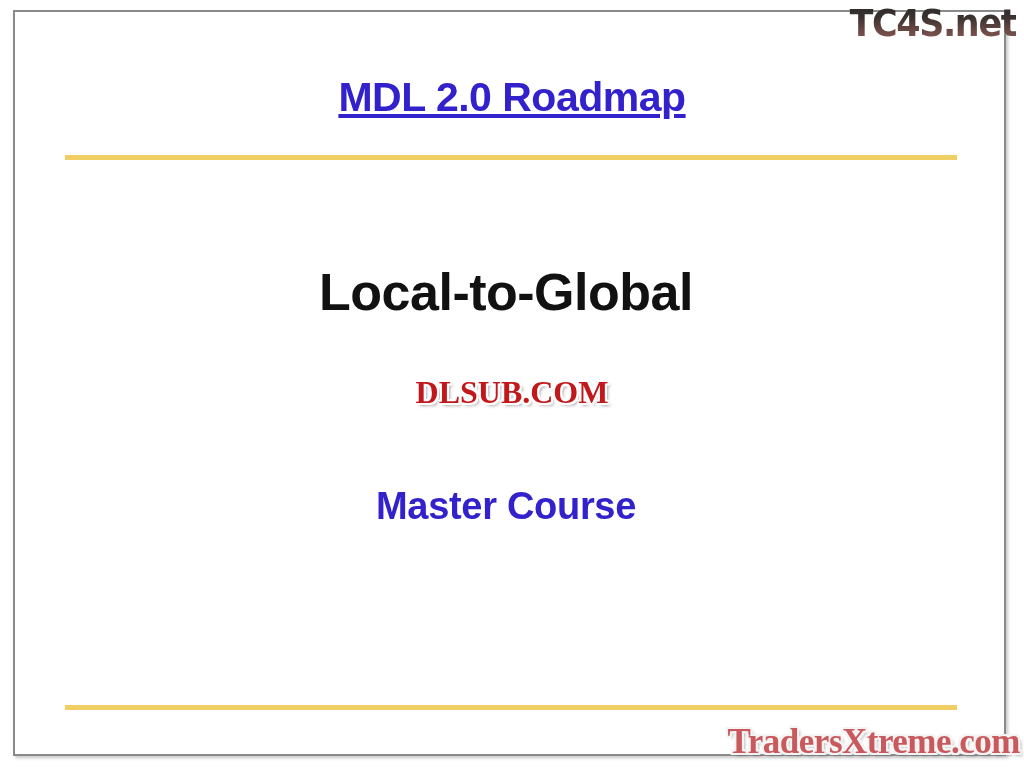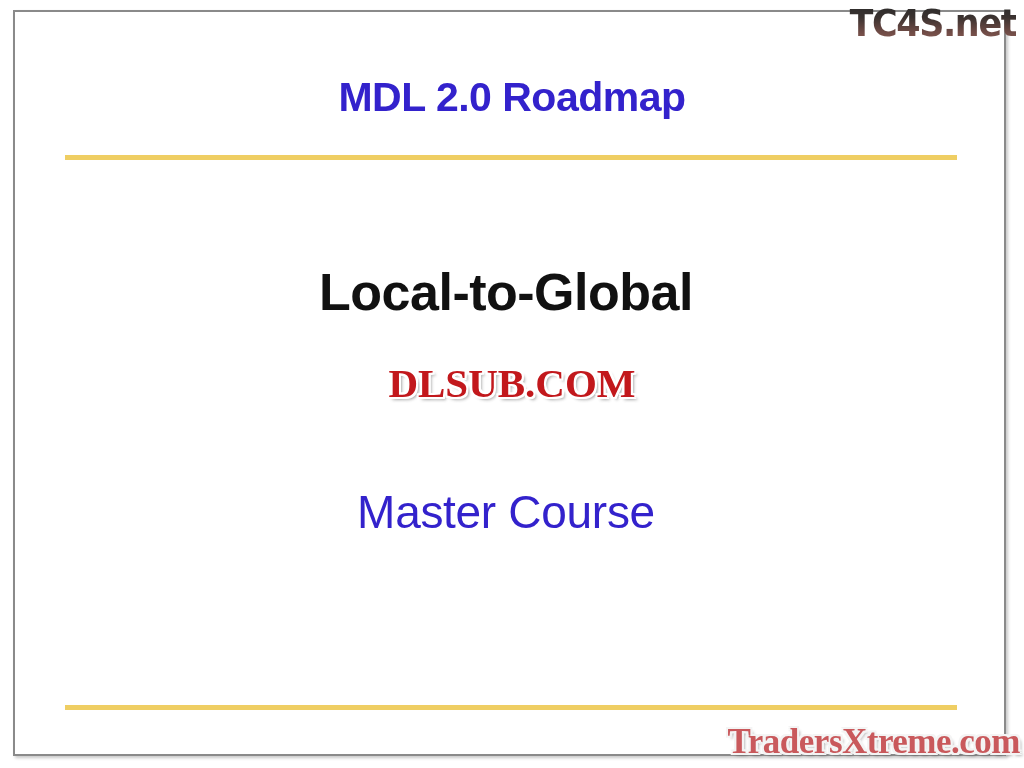--- a/index.html
+++ b/index.html
@@ -47,20 +47,21 @@
     position: absolute;
     left: 0;
     top: 74px;
     width: 1024px;
     text-align: center;
     font-size: 41px;
     font-weight: bold;
     letter-spacing: -0.5px;
     color: #3322cc;
     white-space: nowrap;
+    text-decoration: underline;
   }
 
   
   .body-block {
     position: absolute;
     left: 0;
     width: 1012px;
     text-align: center;
   }
 
@@ -69,22 +70,22 @@
     font-size: 52px;
     font-weight: bold;
     line-height: 1.18;
     color: #111111;
     letter-spacing: -0.5px;
   }
   .headline .line { display: block; }
 
   .subhead {
     top: 485px;
-    font-size: 46px;
-    font-weight: normal;
+    font-size: 38px;
+    font-weight: bold;
     color: #3322cc;
     letter-spacing: -0.3px;
   }
 
   
   .wm-tc4s {
     position: absolute;
     right: 8px;
     top: 4px;
     font-family: "DejaVu Sans", sans-serif;
@@ -100,25 +101,25 @@
     color: transparent;
     -webkit-text-fill-color: transparent;
     text-shadow: none;
     white-space: nowrap;
   }
 
   
   .wm-dlsub {
     position: absolute;
     left: 0;
-    top: 359px;
+    top: 374px;
     width: 1024px;
     text-align: center;
     font-family: "Liberation Serif", serif;
-    font-size: 41px;
+    font-size: 32px;
     font-weight: bold;
     letter-spacing: 0px;
     color: #c2181c;
     white-space: nowrap;
     text-shadow:
       -2px -2px 0 #ffffff,  2px -2px 0 #ffffff,
       -2px  2px 0 #ffffff,  2px  2px 0 #ffffff,
       -2px  0   0 #ffffff,  2px  0   0 #ffffff,
        0   -2px 0 #ffffff,  0    2px 0 #ffffff,
        3px  3px 3px rgba(60,60,60,0.45);

